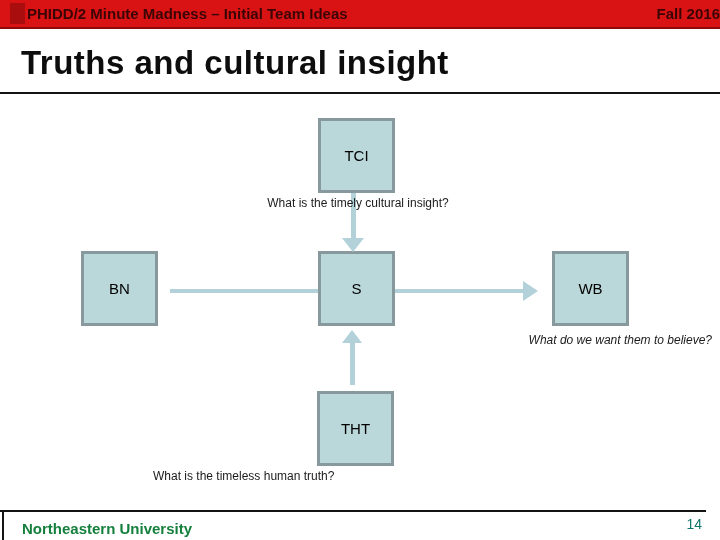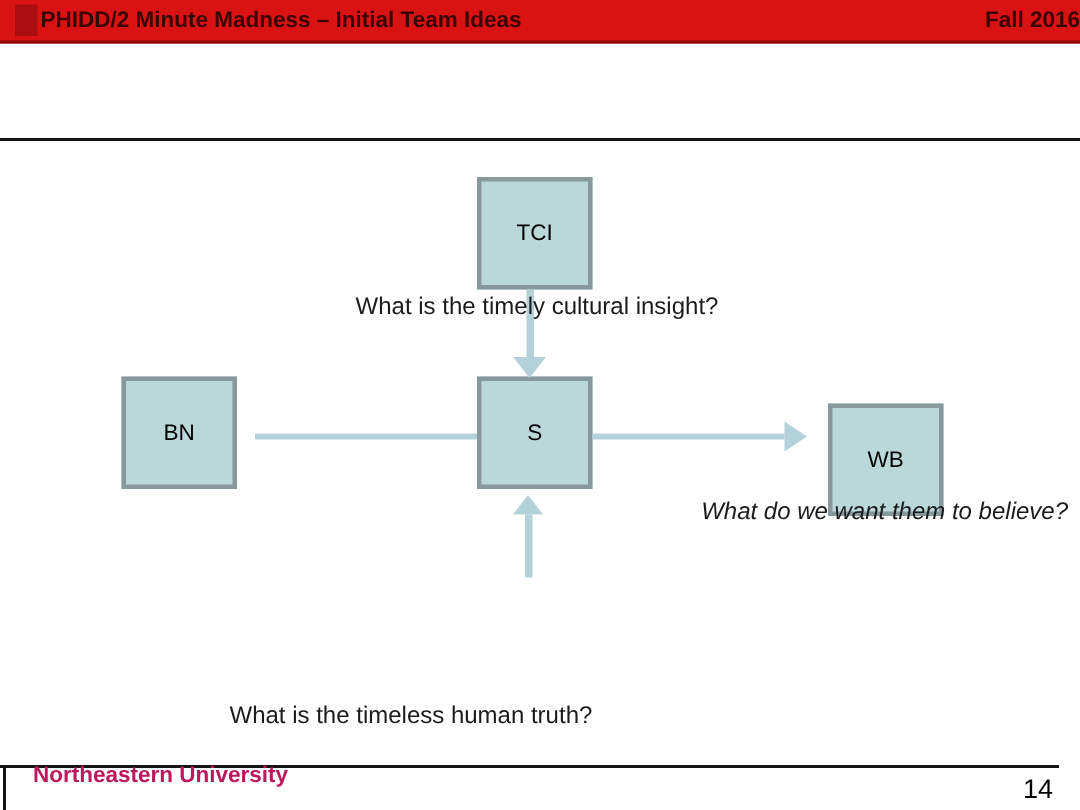--- a/index.html
+++ b/index.html
@@ -31,21 +31,21 @@
   
   .node {
     position:absolute; width:77px; height:75px; box-sizing:border-box;
     background:var(--node-fill,#bad8da); border:3px solid var(--node-border,#87999d);
     display:flex; align-items:center; justify-content:center;
     font-size:15px; color:#000;
   }
   #node-tci { left:318px; top:118px; }
   #node-bn  { left:81px;  top:251px; }
   #node-s   { left:318px; top:251px; }
-  #node-wb  { left:552px; top:269px; }
+  #node-wb  { left:552px; top:251px; }
   #node-tht { left:317px; top:391px; }
 
   
   .stem-v { position:absolute; width:5px; background:var(--arrow,#b2d1d9); }
   .stem-h { position:absolute; height:4px; background:var(--arrow,#b2d1d9); }
   .head   { position:absolute; width:0; height:0; }
 
   #arrow-tci-s-stem { left:351px; top:193px; height:45px; }
   #arrow-tci-s-head { left:342px; top:238px;
     border-left:11px solid transparent; border-right:11px solid transparent;
@@ -57,56 +57,60 @@
   #arrow-s-wb-head { left:523px; top:281px;
     border-top:10px solid transparent; border-bottom:10px solid transparent;
     border-left:15px solid var(--arrow,#b2d1d9); }
 
   #arrow-tht-s-head { left:342px; top:330px;
     border-left:10px solid transparent; border-right:10px solid transparent;
     border-bottom:13px solid var(--arrow,#b2d1d9); }
   #arrow-tht-s-stem { left:350px; top:343px; height:42px; }
 
   
-  .caption { position:absolute; font-size:16px; color:var(--text,#1b1b1b); white-space:nowrap; }
+  .caption { position:absolute; font-size:12px; color:var(--text,#1b1b1b); white-space:nowrap; }
   #caption-tci { left:158px; top:196px; width:400px; text-align:center; }
   #caption-bn  { left:20px;  top:333px; }
   #caption-wb  { right:8px;  top:333px;font-style:italic; }
   #caption-tht { left:153px; top:469px; width:400px; text-align:left; }
 
   
   .footer-rule { position:absolute; left:0; top:510px; width:706px; height:2px; background:#141414; }
   .footer-edge { position:absolute; left:2px; top:510px; width:2px; height:30px; background:#141414; }
-  .footer-name { position:absolute; left:22px; top:508px; font-size:15px; font-weight:bold; color:#be185d; }
-  .footer-page { position:absolute; right:18px; top:516px; font-size:18px; color:#000000; }
+  .footer-name { position:absolute; left:22px; top:520px; font-size:15px; font-weight:bold; color:#15803d; }
+  .footer-page { position:absolute; right:18px; top:516px; font-size:14px; color:#0f766e; }
 </style>
 </head>
 <body>
 
 <div class="slide">
 
   <header class="topbar">
     <span class="logo-mark"></span>
     <span class="topbar-title">PHIDD/2 Minute Madness – Initial Team Ideas</span>
     <span class="topbar-term">Fall 2016</span>
   </header>
 
+  <h1 class="slide-title">Truths and cultural insight</h1>
   <div class="title-rule"></div>
 
   <div class="node" id="node-bn">
     <span>BN</span>
   </div>
   <div class="node" id="node-tci">
     <span>TCI</span>
   </div>
   <div class="node" id="node-s">
     <span>S</span>
   </div>
   <div class="node" id="node-wb">
     <span>WB</span>
+  </div>
+  <div class="node" id="node-tht">
+    <span>THT</span>
   </div>
 
   <div class="stem-v" id="arrow-tci-s-stem"></div>
   <div class="head" id="arrow-tci-s-head"></div>
 
   <div class="stem-h" id="line-bn-s"></div>
 
   <div class="stem-h" id="arrow-s-wb-stem"></div>
   <div class="head" id="arrow-s-wb-head"></div>
 

